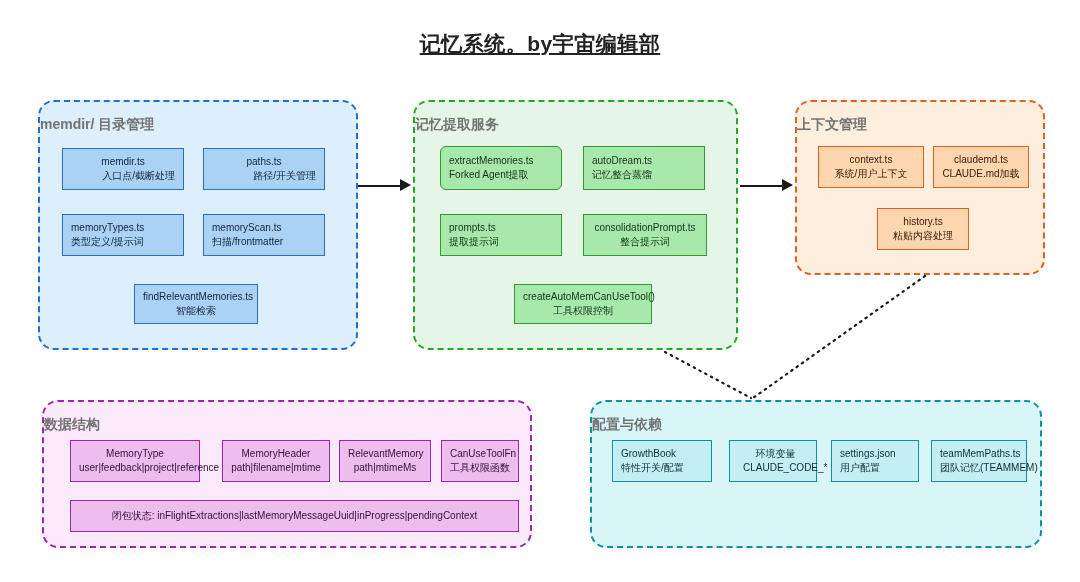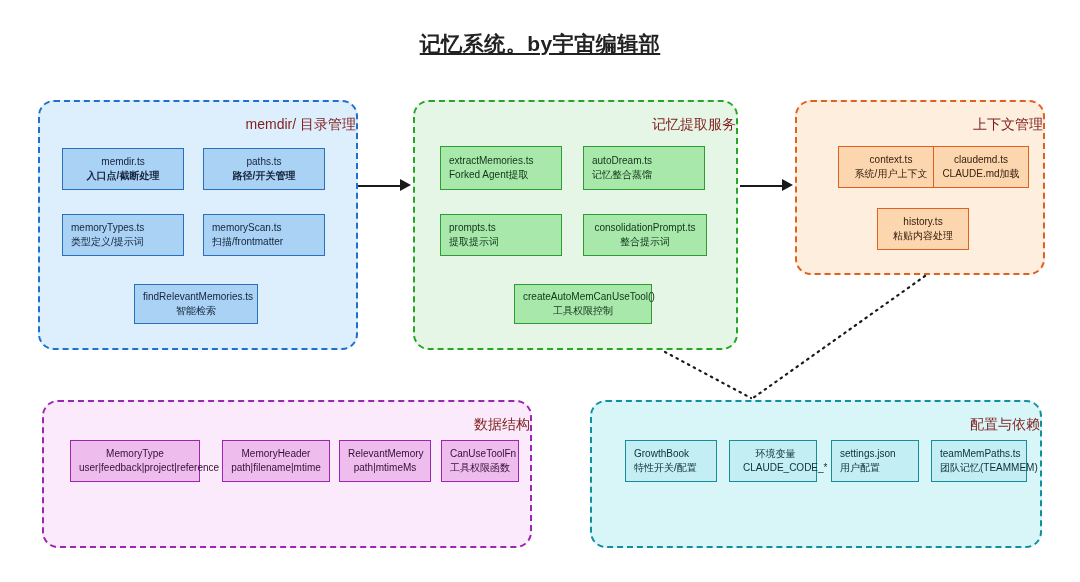--- a/index.html
+++ b/index.html
@@ -37,24 +37,24 @@
     border-style: dashed;
     border-width: 2.5px;
     border-radius: 16px;
     box-sizing: border-box;
   }
   .panel-title {
     position: absolute;
     left: 0;
     right: 0;
     top: 14px;
-    text-align: right;
+    text-align: left;
     font-size: 14px;
-    font-weight: normal;
-    color: #7f1d1d;
+    font-weight: bold;
+    color: #737373;
   }
 
   .panel-blue   { background:#ddeefc; border-color:#1f6fd0; }
   .panel-green  { background:#e6f6e6; border-color:#28a428; }
   .panel-orange { background:#fdeedd; border-color:#e2601f; }
   .panel-purple { background:#fbeafb; border-color:#9b27b0; }
   .panel-cyan   { background:#d8f6f8; border-color:#108f9e; }
 
   
   .node {
@@ -65,21 +65,21 @@
     display: flex;
     flex-direction: column;
     justify-content: center;
     font-size: 10px;
     line-height: 1.45;
     padding: 4px 8px;
   }
   .node .l1, .node .l2 { display:block; white-space: nowrap; }
   .node.center { text-align: center; }
   .node.lead   { text-align: center; }
-  .node.lead .l2 { text-align: center; font-weight: bold; }
+  .node.lead .l2 { text-align: right; }
   .node.leftish { text-align: left; }
 
   .n-blue   { background:#a9d2f5; border-color:#2a6fbd; color:#15233a; }
   .n-green  { background:#a9e8ab; border-color:#2f9b33; color:#12331a; }
   .n-orange { background:#fbd6ae; border-color:#e2601f; color:#3a2010; }
   .n-purple { background:#eebdee; border-color:#9b27b0; color:#331033; }
   .n-cyan   { background:#c3eef3; border-color:#178d9c; color:#0d2e33; }
 
   .wide {
     text-align: center;
@@ -142,21 +142,21 @@
     <span class="l2">智能检索</span>
   </div>
 
   <div class="arrow-line" style="left:358px; top:185px; width:44px;"></div>
   <div class="arrow-head" style="left:400px; top:179px;"></div>
 
   <div class="panel panel-green" style="left:413px; top:100px; width:325px; height:250px;">
     <div class="panel-title">记忆提取服务</div>
   </div>
 
-  <div class="node n-green leftish" style="left:440px; top:146px; width:122px; height:44px;">
+  <div class="node n-green leftish" style="left:440px; top:146px; width:122px; height:44px;border-radius:6px;">
     <span class="l1">extractMemories.ts</span>
     <span class="l2">Forked Agent提取</span>
   </div>
 
   <div class="node n-green leftish" style="left:583px; top:146px; width:122px; height:44px;">
     <span class="l1">autoDream.ts</span>
     <span class="l2">记忆整合蒸馏</span>
   </div>
 
   <div class="node n-green leftish" style="left:440px; top:214px; width:122px; height:42px;">
@@ -174,21 +174,21 @@
     <span class="l2">工具权限控制</span>
   </div>
 
   <div class="arrow-line" style="left:740px; top:185px; width:44px;"></div>
   <div class="arrow-head" style="left:782px; top:179px;"></div>
 
   <div class="panel panel-orange" style="left:795px; top:100px; width:250px; height:175px;">
     <div class="panel-title">上下文管理</div>
   </div>
 
-  <div class="node n-orange center" style="left:818px; top:146px; width:106px; height:42px;margin-left:20px;">
+  <div class="node n-orange center" style="left:818px; top:146px; width:106px; height:42px;">
     <span class="l1">context.ts</span>
     <span class="l2">系统/用户上下文</span>
   </div>
 
   <div class="node n-orange center" style="left:933px; top:146px; width:96px; height:42px;text-align:center;">
     <span class="l1">claudemd.ts</span>
     <span class="l2">CLAUDE.md加载</span>
   </div>
 
   <div class="node n-orange center" style="left:877px; top:208px; width:92px; height:42px;">
@@ -213,26 +213,29 @@
   <div class="node n-purple center" style="left:339px; top:440px; width:92px; height:42px;">
     <span class="l1">RelevantMemory</span>
     <span class="l2">path|mtimeMs</span>
   </div>
 
   <div class="node n-purple center" style="left:441px; top:440px; width:78px; height:42px;">
     <span class="l1">CanUseToolFn</span>
     <span class="l2">工具权限函数</span>
   </div>
 
+  <div class="node n-purple wide" style="left:70px; top:500px; width:449px; height:32px;">
+    <span class="l1">闭包状态: inFlightExtractions|lastMemoryMessageUuid|inProgress|pendingContext</span>
+  </div>
 
   <div class="panel panel-cyan" style="left:590px; top:400px; width:452px; height:148px;">
     <div class="panel-title">配置与依赖</div>
   </div>
 
-  <div class="node n-cyan leftish" style="left:625px; top:440px; width:92px; height:42px;">
+  <div class="node n-cyan leftish" style="left:612px; top:440px; width:100px; height:42px;">
     <span class="l1">GrowthBook</span>
     <span class="l2">特性开关/配置</span>
   </div>
 
   <div class="node n-cyan center" style="left:729px; top:440px; width:88px; height:42px;padding-left:13px;">
     <span class="l1">环境变量</span>
     <span class="l2">CLAUDE_CODE_*</span>
   </div>
 
   <div class="node n-cyan leftish" style="left:831px; top:440px; width:88px; height:42px;">

